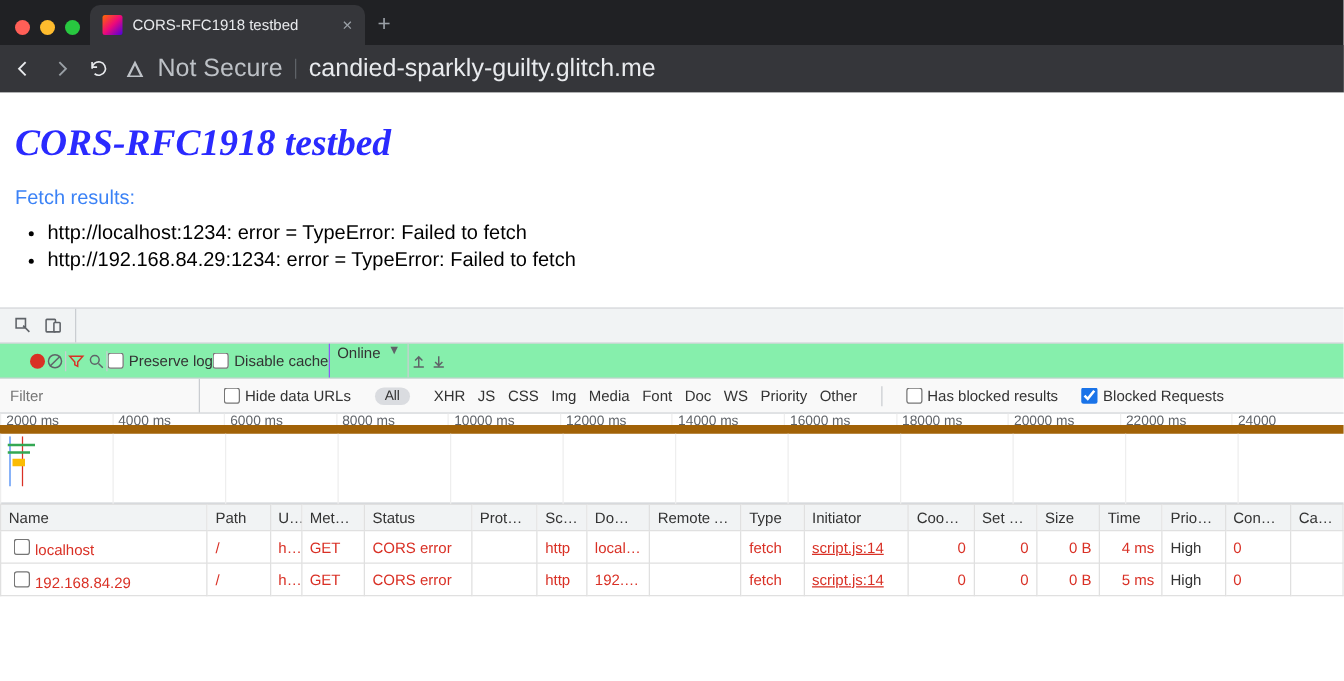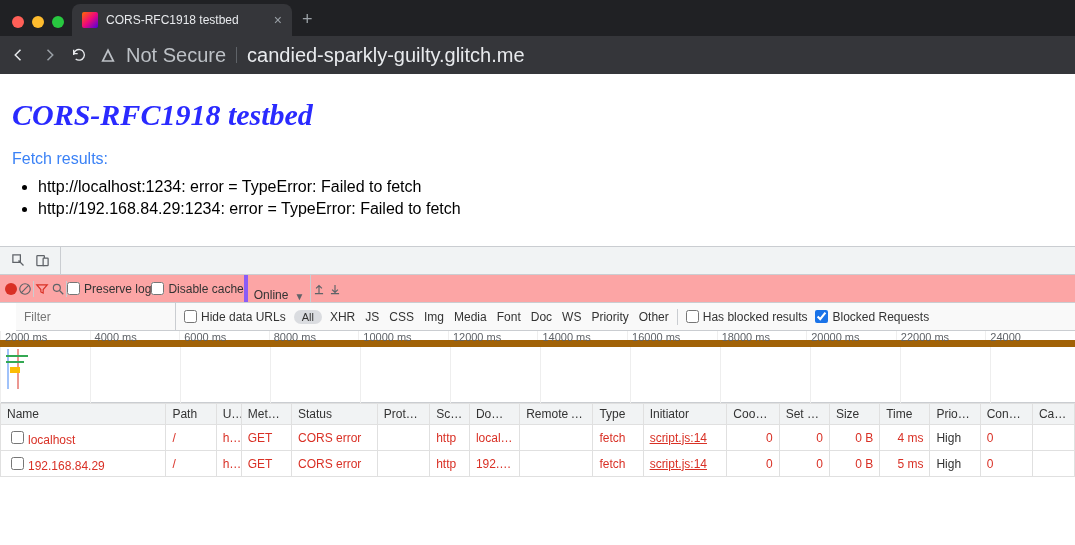--- a/index.html
+++ b/index.html
@@ -29,29 +29,29 @@
   ul.results { margin: 6px 0 0 26px; padding: 0; }
   ul.results li { font-size: 16px; color: #000; margin-bottom: 4px; }
 
   
   .devtools { border-top: 1px solid #cacdd1; font-size: 12px; color: #333; }
   .dt-tabs { display: flex; align-items: center; height: 28px; border-bottom: 1px solid #cacdd1; background: #f1f3f4; }
   .dt-leftbox { display: flex; align-items: center; gap: 8px; padding: 0 10px; border-right: 1px solid #cacdd1; height: 100%; }
   .dt-icon { width: 16px; height: 16px; display:flex; align-items:center; justify-content:center; color:#5f6368; cursor:pointer; }
   .dt-tab { padding: 0 12px; height: 100%; display:flex; align-items:center; color:#5f6368; cursor:pointer; }
   .dt-tab.active { color:#1a73e8; border-bottom: 2px solid #1a73e8; }
-  .dt-toolbar { display:flex; align-items:center; height:28px; border-bottom:1px solid #cacdd1; background:#fca5a5; padding:0 5px; }
+  .dt-toolbar { display:flex; align-items:center; height:28px; border-bottom:1px solid #cacdd1; background:#86efac; padding:0 24px; }
   .rec-dot { width:12px; height:12px; border-radius:50%; background:#d93025; cursor:pointer;}
   .tb-sep { width:1px; height:16px; background:#cacdd1; }
   .funnel { color:#d93025; }
   .chk { display:flex; align-items:center; gap:4px; color:#333; }
   .chk input { margin:0; }
-  .sel { display:flex; align-items:flex-end; gap:6px; padding:0 6px; border-left:4px solid #8b5cf6; border-right:1px solid #cacdd1; height:100%; }
+  .sel { display:flex; align-items:flex-start; gap:6px; padding:0 6px; border-left:1px solid #8b5cf6; border-right:1px solid #cacdd1; height:100%; }
   .caret-down { font-size:10px; color:#5f6368; }
-  .dt-filterbar { display:flex; align-items:center; height:28px; border-bottom:1px solid #cacdd1; background:#f9f9f9; gap:8px; padding:0 0 0 0;margin-left:16px; }
+  .dt-filterbar { display:flex; align-items:center; height:28px; border-bottom:1px solid #cacdd1; background:#f9f9f9; gap:19px; padding:0 0 0 0; }
   .filter-input { border:none; background:transparent; padding:0 8px; height:100%; width:160px; outline:none; color:#888; font-size:12px; border-right:1px solid #cacdd1; }
   .pill { background:#dadce0; color:#333; border-radius:10px; padding:1px 8px; font-size:11px; }
   .type-filters { display:flex; gap:10px; color:#333; }
   .type-filters span { cursor:pointer; }
   .blocked-chk input { accent-color:#1a73e8; }
   .timeline { position:relative; height:72px; border-bottom:1px solid #cacdd1; background:#fff; }
   .ruler { display:flex; height:16px; border-bottom:7px solid #a16207; font-size:11px; color:#5f6368; }
   .ruler div { width: 90px; text-align:left; padding-left:4px; border-left:1px solid #eee; }
   .tl-body { position:relative; height:56px; }
   .vline { position:absolute; top:0; bottom:0; width:1px; background:#eee; }

